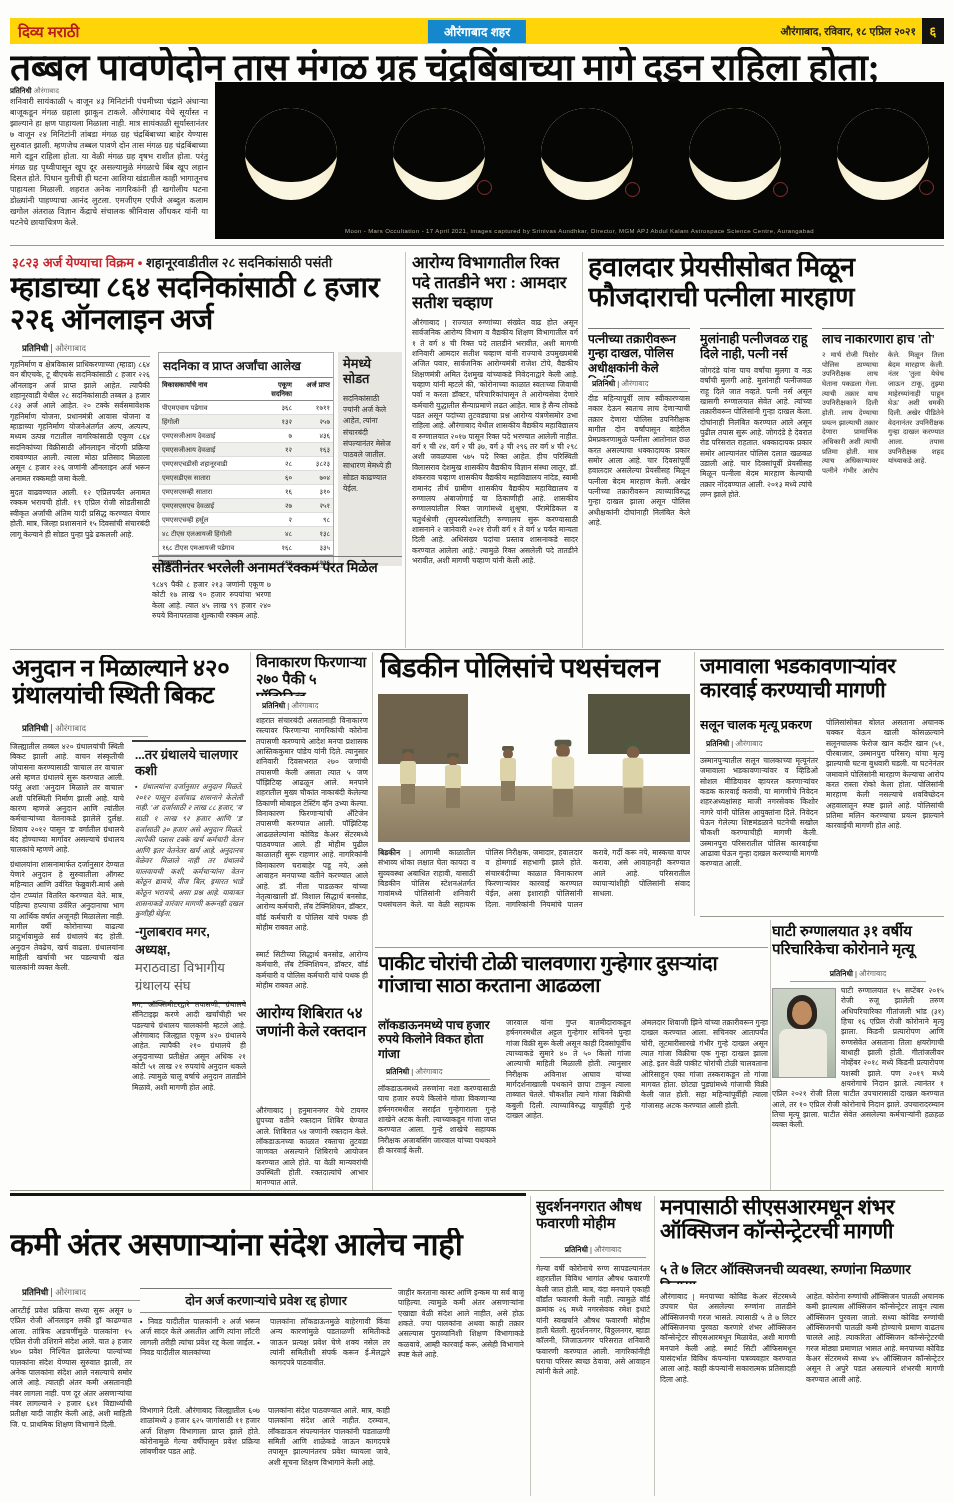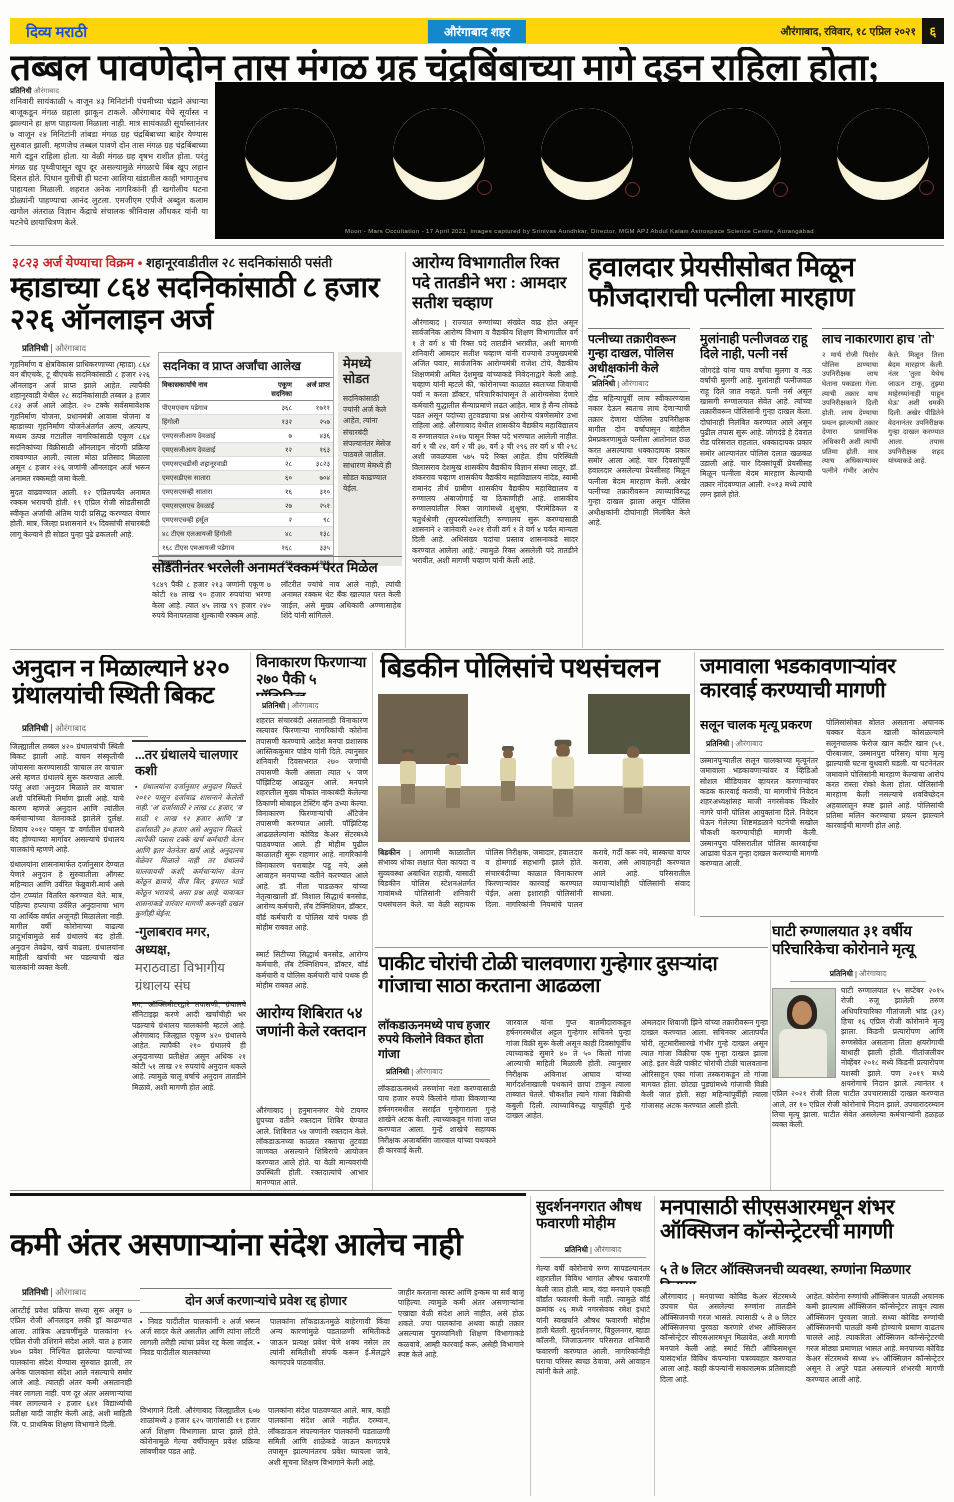--- a/index.html
+++ b/index.html
@@ -1,21 +1,21 @@
 <!DOCTYPE html>
 <html><head>
 <meta charset="utf-8">
 <style>
   html,body{margin:0;padding:0;background:#e9e7e0;}
   .page{position:relative;width:954px;height:1502px;background:#fdfdfb;margin:0 auto;overflow:hidden;
         font-family:"Liberation Sans",sans-serif;color:#1c1c1c;}
   .abs{position:absolute;}
   
   .mast{background:#ffd50a;display:flex;align-items:center;}
-  .mast-logo{font-weight:800;font-size:15px;padding-left:16px;color:#1d4ed8;font-family:Liberation Serif, serif;}
+  .mast-logo{font-weight:800;font-size:15px;padding-left:8px;color:#b91c1c;font-family:Liberation Sans, sans-serif;}
   .mast-section{position:absolute;left:50%;transform:translateX(-50%);background:#1487cd;color:#fff;
         font-weight:700;font-size:12px;padding:3px 16px;}
   .mast-date{position:absolute;right:28px;font-weight:700;font-size:10.5px;color:#222;}
   .mast-page{position:absolute;right:0;top:0;height:26px;width:22px;background:#131313;color:#ffd50a;
         font-weight:700;font-size:13px;display:flex;align-items:center;justify-content:center;}
   
   .hl{font-family:"Liberation Serif",serif;font-weight:800;color:#0d0d0d;line-height:1.12;letter-spacing:-0.3px;overflow:hidden;}
   .main-hl{font-size:37px;text-align:left;}
   .sub-hl{font-family:"Liberation Serif",serif;font-weight:700;color:#101010;line-height:1.2;overflow:hidden;}
   
@@ -197,21 +197,20 @@
       </div>
     <div class="ttotal">
       <div class="tcell c0">एकूण</div>
       <div class="tcell c1">८६४</div>
       <div class="tcell c2">८२२६</div>
     </div>
   </div>
 
   <div class="abs sub-hl overline" style="left:152px;top:556px;width:250px;height:18px;font-size:13.5px;">सोडतीनंतर भरलेली अनामत रक्कम परत मिळेल</div>
   <div class="abs body-txt" style="left:152px;top:580px;width:119px;height:66px;">९८४९ पैकी ८ हजार २१३ जणांनी एकूण ७ कोटी १७ लाख ९० हजार रुपयांचा भरणा केला आहे. त्यात ४५ लाख ९९ हजार २४० रुपये विनापरतावा शुल्काची रक्कम आहे.</div>
-  <div class="abs body-txt" style="left:281px;top:580px;width:120px;height:66px;">लॉटरीत ज्यांचे नाव आले नाही, त्यांची अनामत रक्कम थेट बँक खात्यात परत केली जाईल, असे मुख्य अधिकारी अण्णासाहेब शिंदे यांनी सांगितले.</div>
 
   <div class="abs vrule" style="left:405px;top:252px;height:396px;"></div>
 
   <div class="abs sub-hl" style="left:412px;top:253px;width:166px;height:58px;font-size:16.5px;">आरोग्य विभागातील रिक्त पदे तातडीने भरा : आमदार सतीश चव्हाण</div>
   <div class="abs body-txt" style="left:412px;top:318px;width:166px;height:328px;">औरंगाबाद | राज्यात रुग्णांच्या संख्येत वाढ होत असून सार्वजनिक आरोग्य विभाग व वैद्यकीय शिक्षण विभागातील वर्ग १ ते वर्ग ४ ची रिक्त पदे तातडीने भरावीत, अशी मागणी शनिवारी आमदार सतीश चव्हाण यांनी राज्याचे उपमुख्यमंत्री अजित पवार, सार्वजनिक आरोग्यमंत्री राजेश टोपे, वैद्यकीय शिक्षणमंत्री अमित देशमुख यांच्याकडे निवेदनाद्वारे केली आहे. चव्हाण यांनी म्हटले की, 'कोरोनाच्या काळात स्वतःच्या जिवाची पर्वा न करता डॉक्टर, परिचारिकांपासून ते आरोग्यसेवा देणारे कर्मचारी युद्धातील सैन्याप्रमाणे लढत आहेत. मात्र हे सैन्य तोकडे पडत असून पदांच्या तुटवड्याचा प्रश्न आरोग्य यंत्रणेसमोर उभा राहिला आहे. औरंगाबाद येथील शासकीय वैद्यकीय महाविद्यालय व रुग्णालयात २०१७ पासून रिक्त पदे भरण्यात आलेली नाहीत. वर्ग १ ची २४, वर्ग २ ची ३७, वर्ग ३ ची २९६ तर वर्ग ४ ची २९८ अशी जवळपास ५७५ पदे रिक्त आहेत. हीच परिस्थिती विलासराव देशमुख शासकीय वैद्यकीय विज्ञान संस्था लातूर, डॉ. शंकरराव चव्हाण शासकीय वैद्यकीय महाविद्यालय नांदेड, स्वामी रामानंद तीर्थ ग्रामीण शासकीय वैद्यकीय महाविद्यालय व रुग्णालय अंबाजोगाई या ठिकाणीही आहे. शासकीय रुग्णालयांतील रिक्त जागांमध्ये शुश्रूषा, पॅरामेडिकल व चतुर्थश्रेणी (सुपरस्पेशालिटी) रुग्णालय सुरू करण्यासाठी शासनाने २ जानेवारी २०२१ रोजी वर्ग १ ते वर्ग ४ पर्यंत मान्यता दिली आहे. अधिसंख्य पदांचा प्रस्ताव शासनाकडे सादर करण्यात आलेला आहे.' त्यामुळे रिक्त असलेली पदे तातडीने भरावीत, अशी मागणी चव्हाण यांनी केली आहे.</div>
 
   <div class="abs vrule" style="left:582px;top:252px;height:396px;"></div>
 
   <div class="abs hl" style="left:588px;top:252px;width:356px;height:68px;font-size:27px;">हवालदार प्रेयसीसोबत मिळून फौजदाराची पत्नीला मारहाण</div>
   <div class="abs sub-hl overline" style="left:588px;top:328px;width:102px;height:46px;font-size:12px;">पत्नीच्या तक्रारीवरून गुन्हा दाखल, पोलिस अधीक्षकांनी केले निलंबित</div>

